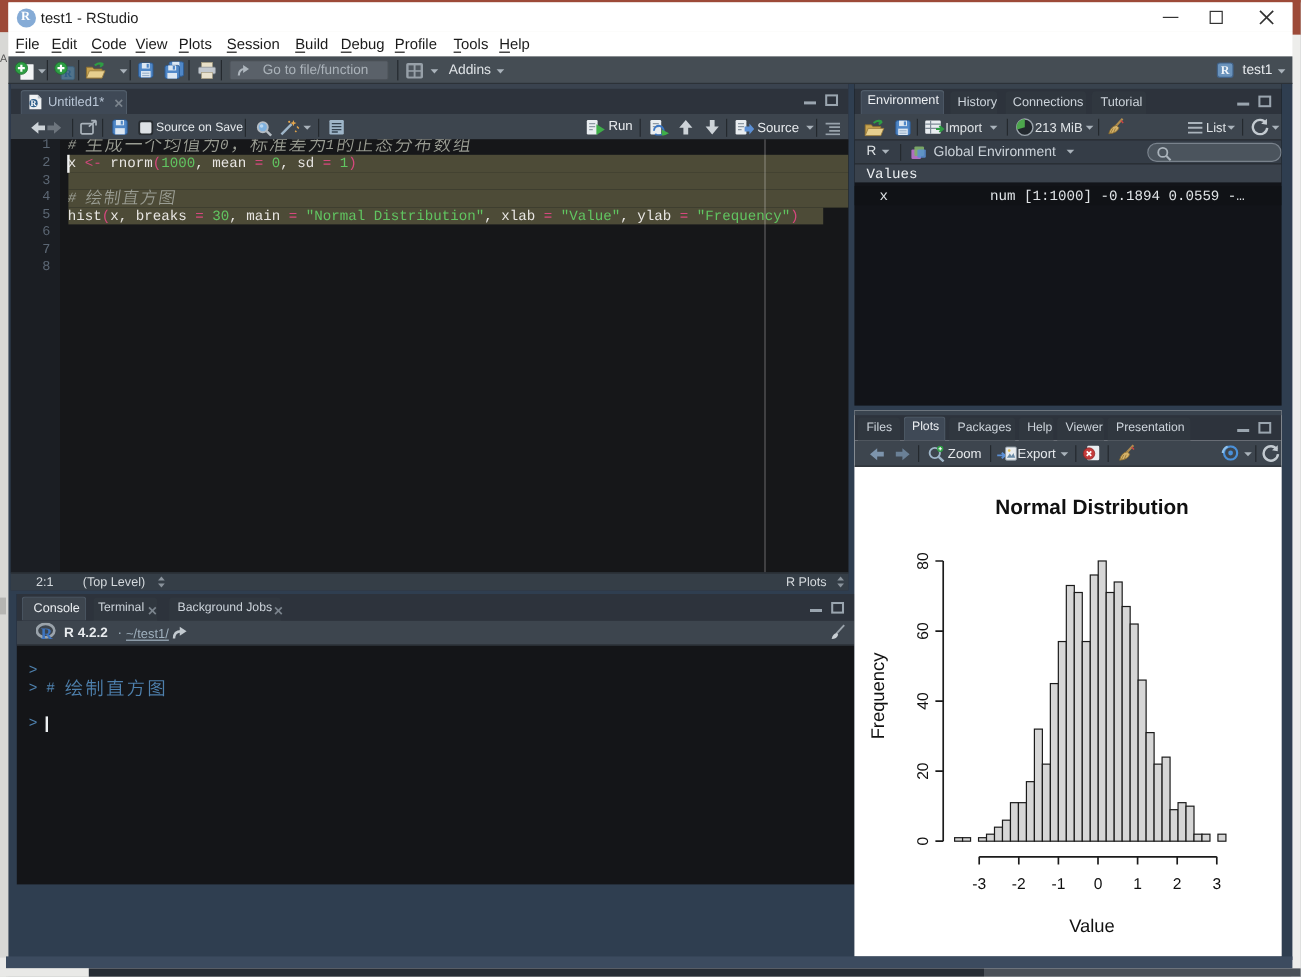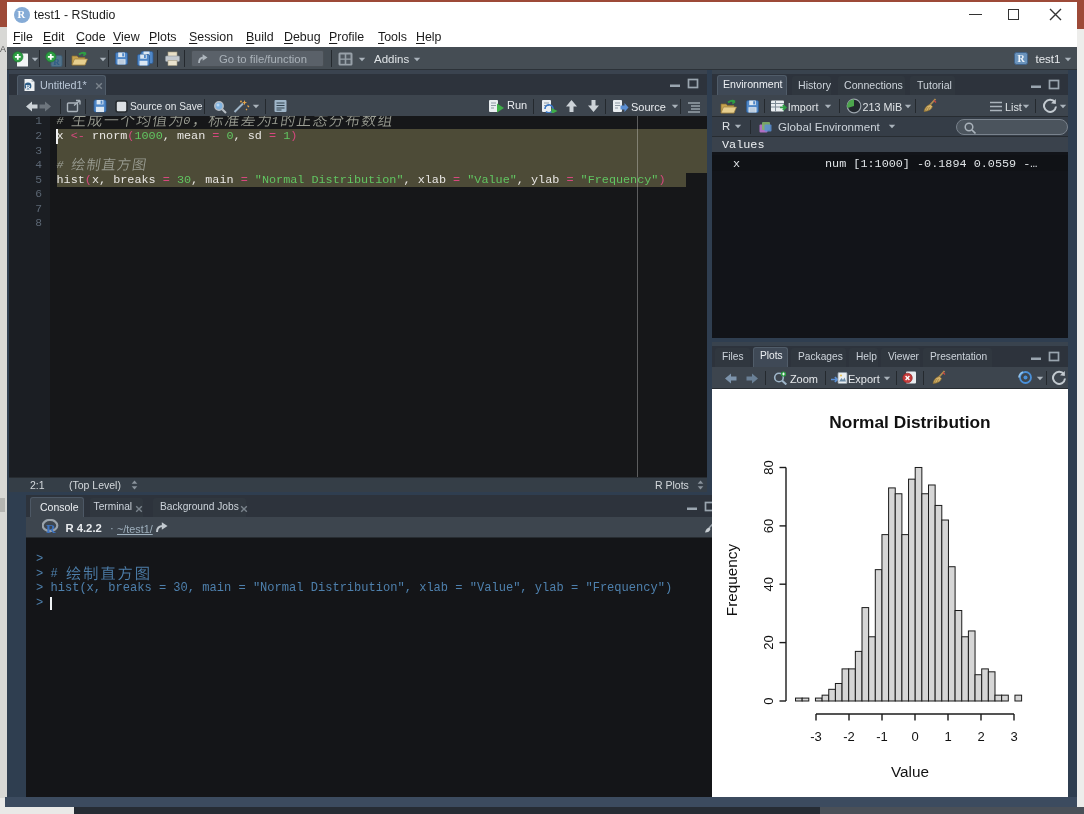--- a/index.html
+++ b/index.html
@@ -409,21 +409,21 @@
       <path d="M3.5 9.5 L6.3 6.2 L0.7 6.2 Z" fill="#8a939c"></path>
     </svg>
   </div>
 <div style="position:absolute;left:655px;top:479px;font:normal 10.5px Liberation Sans, sans-serif;color:#d4d9dd;white-space:pre;">R Plots</div>
 <div style="position:absolute;left:697px;top:480px">
     <svg width="7" height="10" viewBox="0 0 7 10" style="display:block">
       <path d="M3.5 0.5 L6.3 3.8 L0.7 3.8 Z" fill="#8a939c"></path>
       <path d="M3.5 9.5 L6.3 6.2 L0.7 6.2 Z" fill="#8a939c"></path>
     </svg>
   </div>
-<div class="abs" style="left:26px;top:495px;width:698px;height:302px;background:#141518;overflow:hidden">
+<div class="abs" style="left:14px;top:495px;width:698px;height:242px;background:#141518;overflow:hidden">
 <div class="abs" style="left:0;top:0;width:698px;height:22px;background:#2d333c"></div>
 <div class="abs" style="left:4px;top:2px;width:54px;height:20px;background:#3d454e;border:1px solid #4d5865;border-bottom:none;border-radius:3px 3px 0 0"></div>
 <div style="position:absolute;left:14px;top:5.5px;font:normal 10.5px Liberation Sans, sans-serif;color:#eceff2;white-space:pre;">Console</div>
 <div class="abs" style="left:63.5px;top:3px;width:53px;height:19px;background:#30373f;border-radius:3px 3px 0 0"></div>
 <div style="position:absolute;left:67.6px;top:6.2px;font:normal 10.2px Liberation Sans, sans-serif;color:#cdd4db;white-space:pre;">Terminal</div>
 <div style="position:absolute;left:109px;top:10px">
       <svg width="8" height="8" viewBox="0 0 8 8" style="display:block">
         <path d="M1.2 1.2 L6.8 6.8 M6.8 1.2 L1.2 6.8" stroke="#7a838c" stroke-width="1.4"></path>
       </svg>
     </div>
@@ -482,21 +482,20 @@
           </g>
           <g transform="translate(52.55,0) scale(0.01530,-0.01530)">
             <path d="M445 818C470 770 501 705 514 665L582 694C567 734 536 796 509 843ZM71 663V598H348C335 366 309 101 48 -28C66 -41 87 -64 98 -80C289 19 363 187 396 366H761C744 131 724 33 694 6C682 -4 669 -6 647 -6C621 -6 551 -5 478 2C491 -16 500 -44 502 -64C569 -69 635 -70 670 -68C707 -65 730 -59 752 -35C791 4 811 112 832 397C833 408 834 431 834 431H406C413 487 417 543 420 598H933V663Z"></path>
           </g>
           <g transform="translate(69.75,0) scale(0.01530,-0.01530)">
             <path d="M378 281C458 264 559 229 614 202L642 248C587 274 486 307 407 323ZM277 154C415 137 588 97 683 63L713 114C616 146 443 185 308 201ZM86 793V-78H151V-35H847V-78H915V793ZM151 25V732H847V25ZM416 708C365 625 278 546 193 494C207 485 230 465 240 454C272 475 305 501 337 530C369 495 408 463 452 435C364 392 265 361 174 343C186 330 200 304 206 288C305 311 413 349 509 401C593 355 690 320 786 299C794 316 811 338 823 350C733 367 642 395 563 433C638 482 702 540 744 608L706 631L695 628H429C445 648 459 668 472 688ZM375 567 383 575H650C613 533 563 496 506 463C454 494 408 528 375 567Z"></path>
           </g>
         </g>
       </svg>
     </div>
-<div style="position:absolute;left:10px;font:12.05px/14.55px 'Liberation Mono',monospace;white-space:pre;color:#4e80ad;top:86.2px">&gt; hist(x, breaks = 30, main = "Normal Distribution", xlab = "Value", ylab = "Frequency")</div>
 <div style="position:absolute;left:10px;font:12.05px/14.55px 'Liberation Mono',monospace;white-space:pre;color:#4e80ad;top:100.7px">&gt;</div>
 <div class="abs" style="left:24px;top:101.7px;width:1.6px;height:13px;background:#eef1f3"></div>
 </div>
 <div class="abs" style="left:712px;top:70px;width:356px;height:268px;background:#121419;overflow:hidden">
 <div class="abs" style="left:0;top:0;width:356px;height:25px;background:#2d333c"></div>
 <div class="abs" style="left:0;top:0;width:356px;height:4px;background:#39434e"></div>
 <div class="abs" style="left:5px;top:5px;width:70px;height:20px;background:#3f4956;border:1px solid #505c69;border-bottom:none;border-radius:3px 3px 0 0"></div>
 <div style="position:absolute;left:11px;top:8px;font:normal 10.6px Liberation Sans, sans-serif;color:#eceff2;white-space:pre;">Environment</div>
 <div class="abs" style="left:80px;top:6px;width:39px;height:19px;background:#30373f;border-radius:3px 3px 0 0"></div>
 <div style="position:absolute;left:86px;top:8.5px;font:normal 10.6px Liberation Sans, sans-serif;color:#cdd4db;white-space:pre;">History</div>

